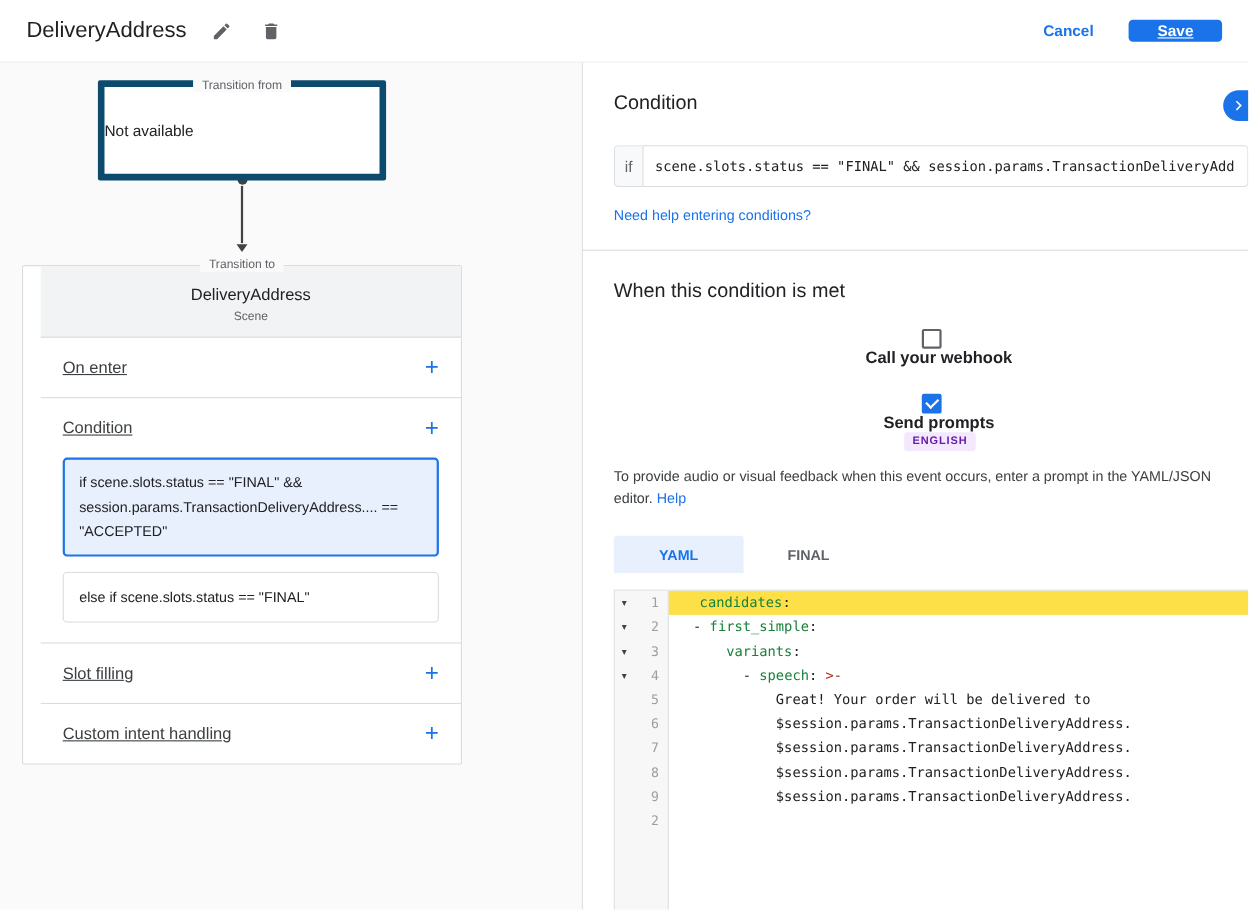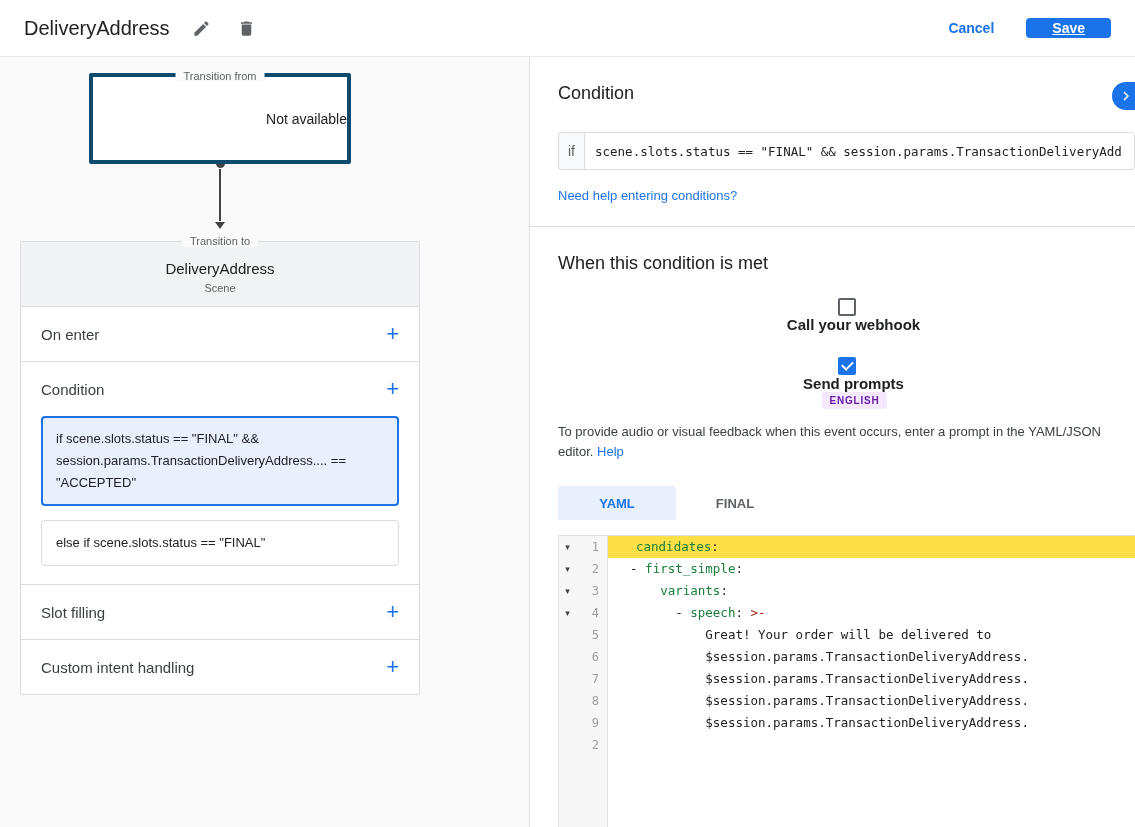--- a/index.html
+++ b/index.html
@@ -19,46 +19,46 @@
   .save-btn { background: #1a73e8; color: #fff; border: none; border-radius: 4px; height: 20px; padding: 0 26px; font-size: 14px; font-weight: 700; font-family: "Liberation Sans", sans-serif; cursor: pointer; text-decoration: underline; }
 
   
   .main { display: flex; height: 770px; }
   .left-panel { width: 530px; background: #fafafa; border-right: 1px solid #e0e0e0; overflow: hidden; position: relative; }
   .right-panel { flex: 1; background: #fff; position: relative; overflow: hidden; }
 
   
   .tf-box {
     width: 262px; margin: 16px 0 0 89px; height: 91px; background: #fff;
-    border: 4px solid #0c4a6e; border-radius: 2px; position: relative;
-    display: flex; align-items: center; justify-content: flex-end;
+    border: 6px solid #0c4a6e; border-radius: 2px; position: relative;
+    display: flex; align-items: center; justify-content: flex-start;
   }
   .box-label {
     position: absolute; top: -7px; left: 50%; transform: translateX(-50%);
     background: #fafafa; padding: 0 8px; font-size: 11px; color: #5f6368; white-space: nowrap;
   }
   .tf-value { font-size: 14px; color: #202124; }
 
   .connector { width: 262px; margin-left: 89px; height: 70px; display: flex; flex-direction: column; align-items: center; margin-top: -5px; }
   .connector .dot { width: 9px; height: 9px; border-radius: 50%; background: #424242; }
   .connector .vline { width: 2px; flex: 1; background: #424242; margin: 1px 0; }
   .connector .arrowhead { width: 0; height: 0; border-left: 5px solid transparent; border-right: 5px solid transparent; border-top: 7px solid #424242; }
 
   .scene-card {
     width: 400px; margin: 12px 0 0 20px; background: #fff;
-    border: 1px solid #dadce0; border-radius: 2px; position: relative;
+    border: 1px solid #dadce0; border-radius: 2px; position: relative; padding-left: 16px;
   }
   .card-head { background: #f1f3f4; border-bottom: 1px solid #dadce0; text-align: center; padding: 18px 0 12px; }
   .card-title { font-size: 15px; color: #202124; }
   .card-subtitle { font-size: 11px; color: #5f6368; margin-top: 5px; }
 
   .section { border-bottom: 1px solid #dadce0; }
   .section:last-child { border-bottom: none; }
   .sec-row { display: flex; align-items: center; justify-content: space-between; padding: 17px 20px; }
-  .sec-title { font-size: 15px; color: #3c4043; }
+  .sec-title { font-size: 15px; color: #3c4043; text-decoration: underline; }
   .plus-btn { background: none; border: none; color: #1a73e8; font-size: 22px; font-weight: 300; line-height: 20px; cursor: pointer; }
 
   .item-list { padding: 0 20px 18px; }
   .cond-item, .slot-item {
     border: 1px solid #dadce0; border-radius: 4px; background: #fff;
     padding: 11px 14px; font-size: 13px; line-height: 22px; color: #202124;
     margin-bottom: 14px; cursor: pointer;
   }
   .cond-item:last-child, .slot-item:last-child { margin-bottom: 0; }
   .cond-item.selected { background: #e8f0fe; border: 2px solid #1a73e8; padding: 10px 13px; }

